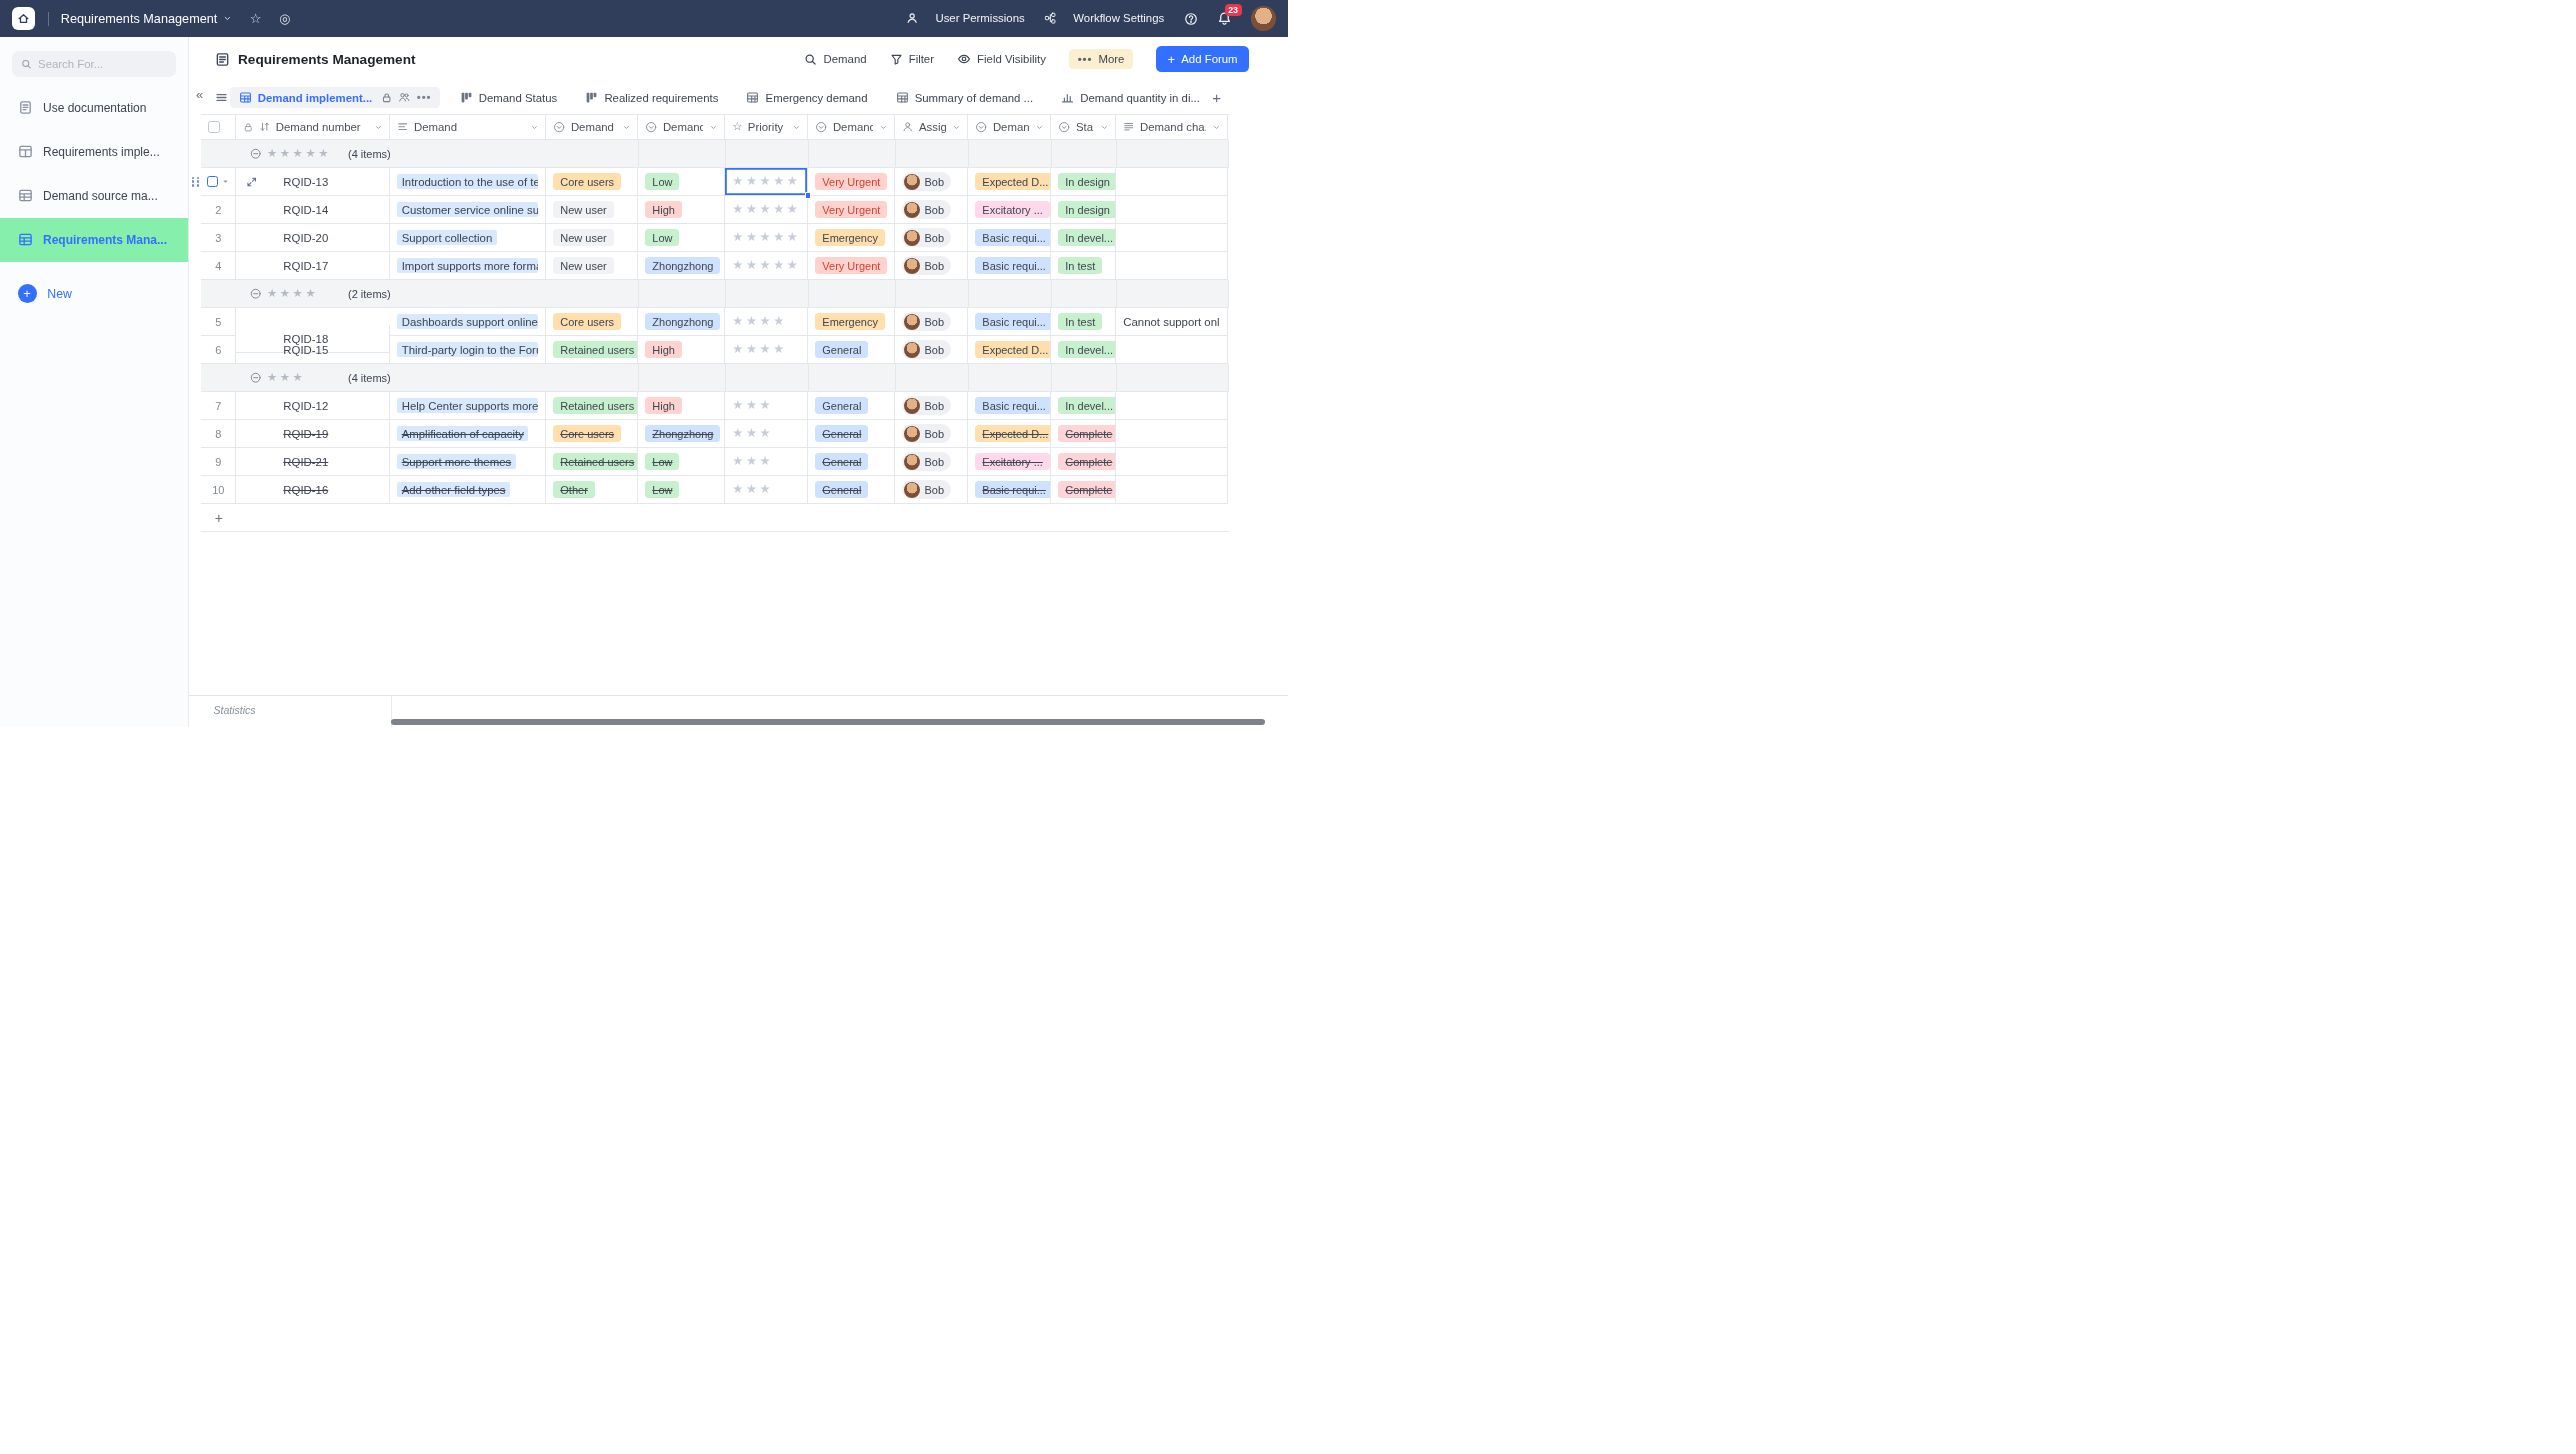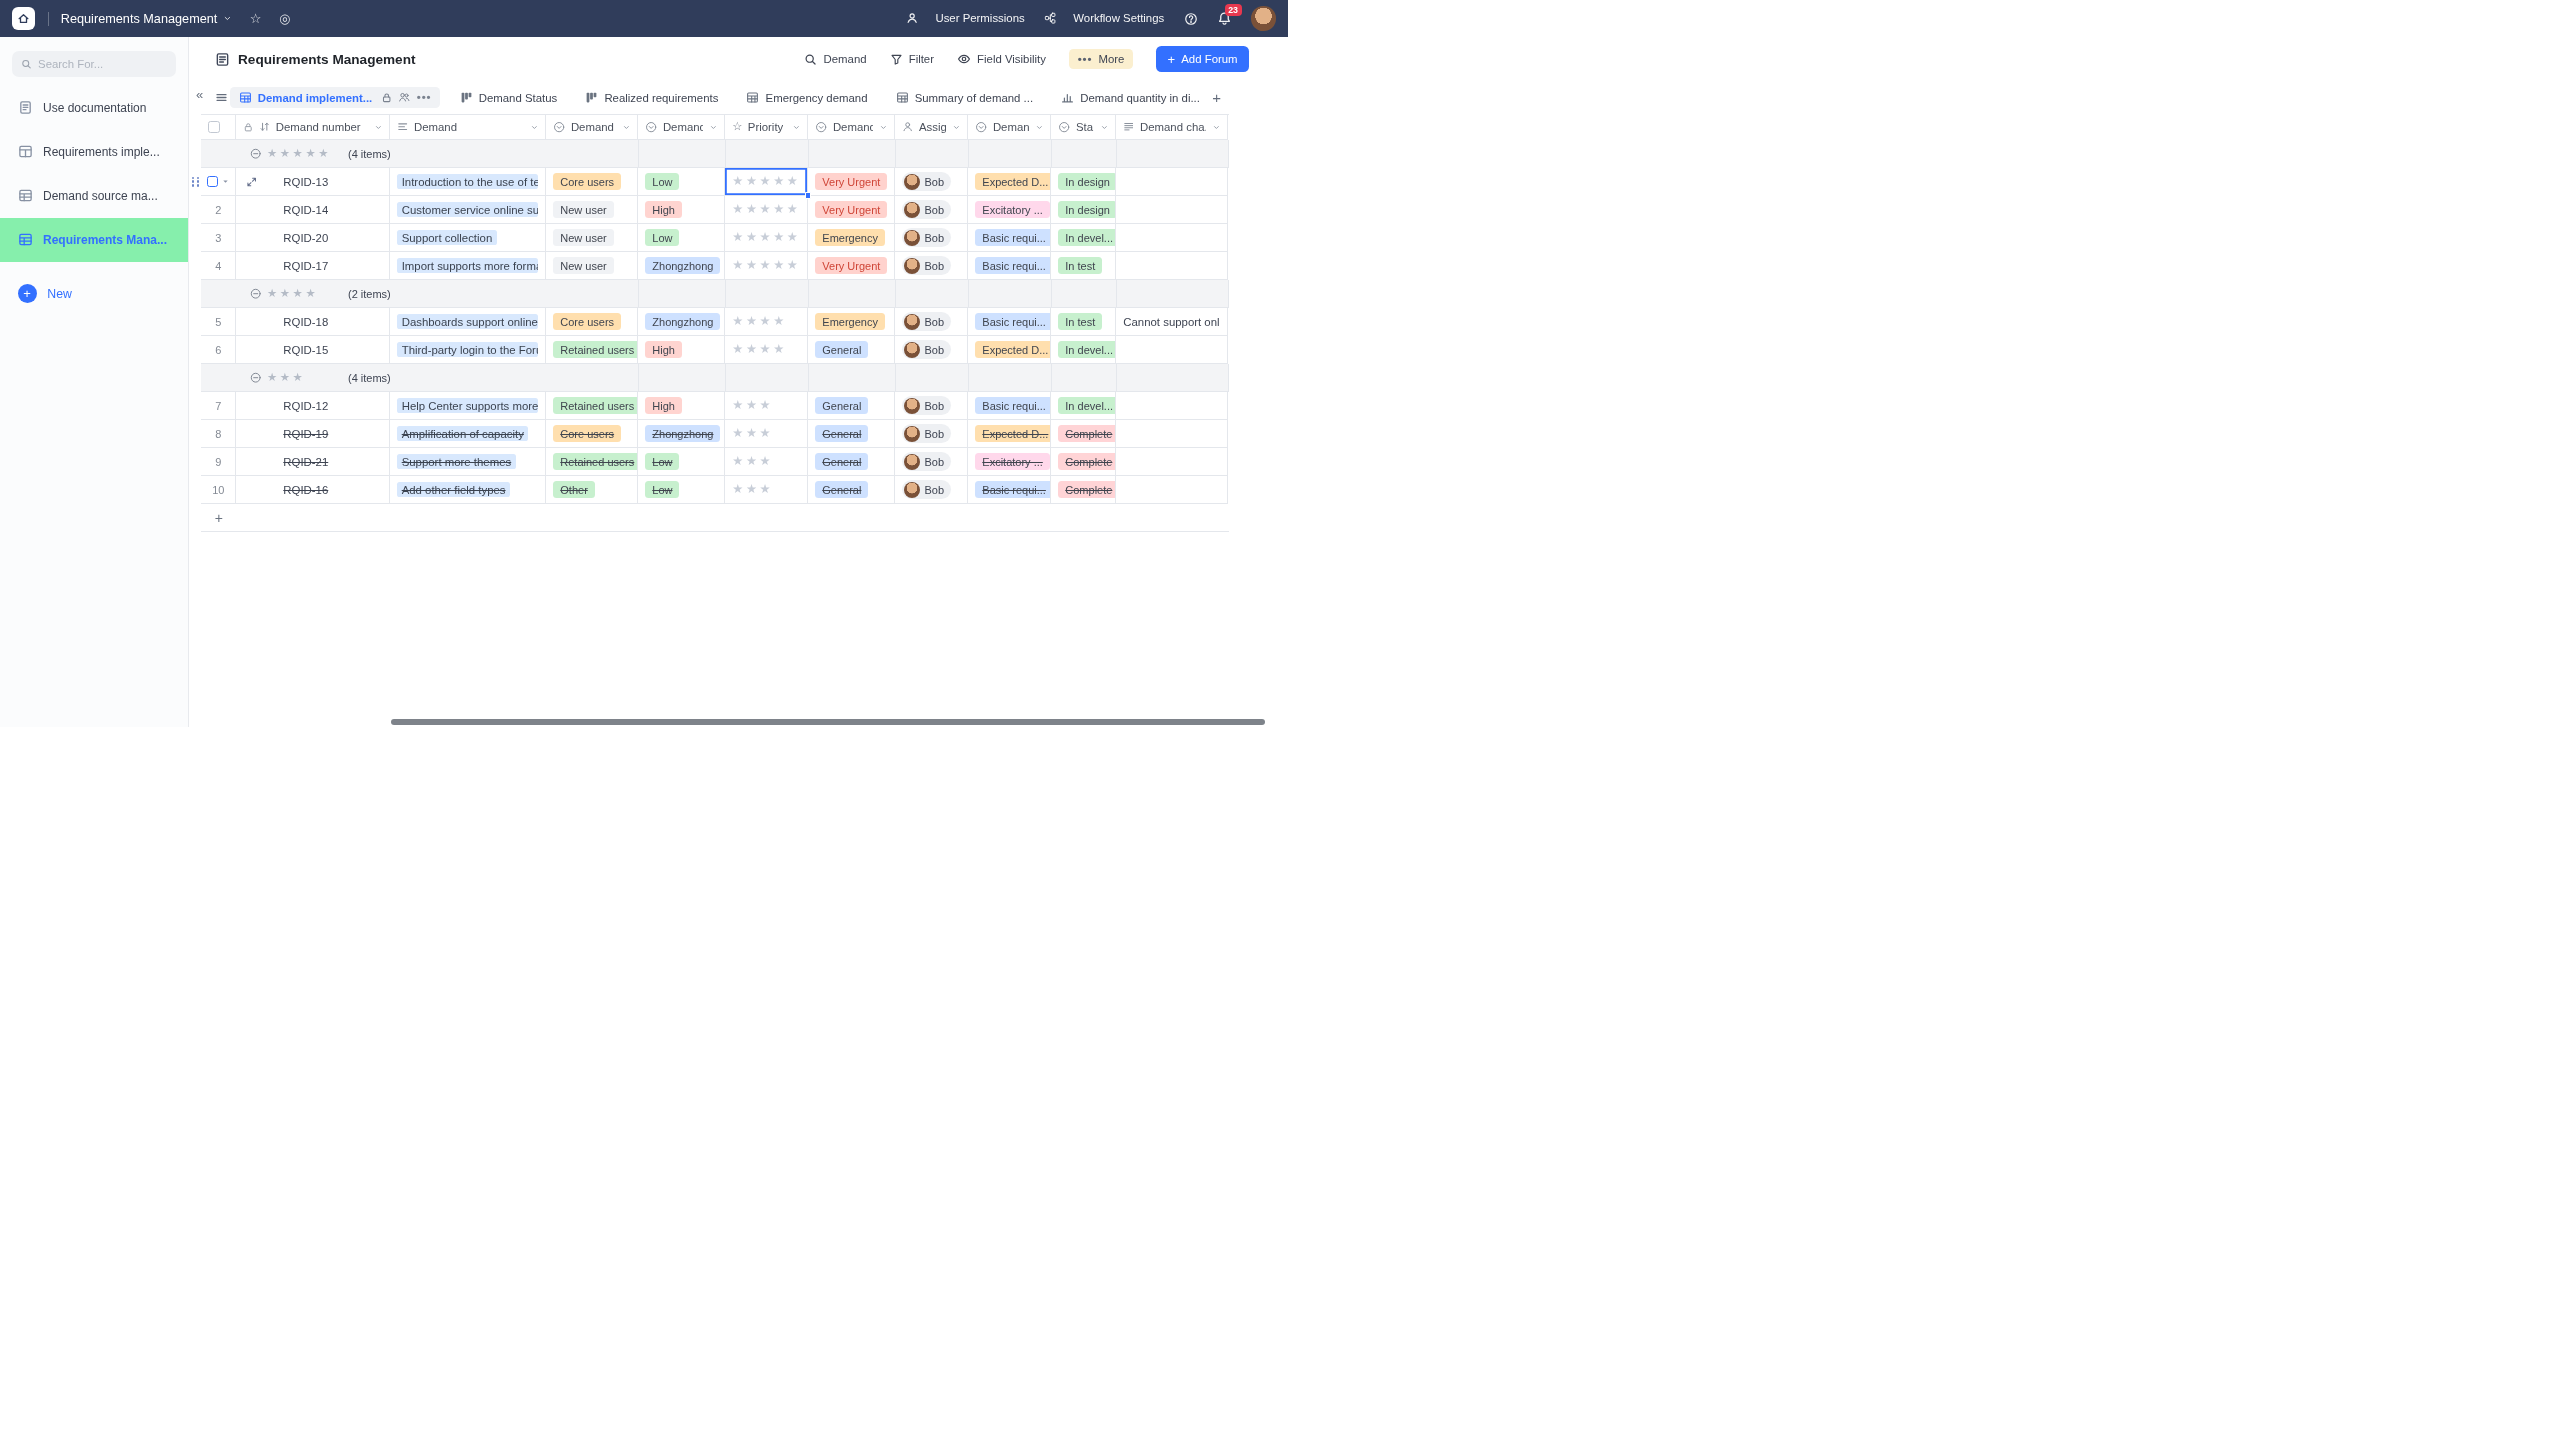--- a/index.html
+++ b/index.html
@@ -677,21 +677,21 @@
             <div class="g-cell group-cell" style="width: 87px;"></div>
             <div class="g-cell group-cell" style="width: 73px;"></div>
             <div class="g-cell group-cell" style="width: 83px;"></div>
             <div class="g-cell group-cell" style="width: 65px;"></div>
             <div class="g-cell group-cell" style="width: 112px;"></div>
           </div>
           <div class="g-row g-datarow">
             <div class="g-cell gutter" style="width: 35px;">
               <span class="row-num">5</span>
             </div>
-            <div class="g-cell id-cell" style="width: 154px;">
+            <div class="g-cell id-cell" style="width: 154px; margin-top: 17px;">
               <span class="strikeable">RQID-18</span>
             </div>
             <div class="g-cell" style="width: 156px;">
               <span class="hl">Dashboards support online ed</span>
             </div>
             <div class="g-cell" style="width: 92px;">
               <span class="tag" style="background:#FFDFAE;color:#40454F">Core users</span>
             </div>
             <div class="g-cell" style="width: 87px;">
               <span class="tag" style="background:#CEE1FF;color:#40454F">Zhongzhong</span>
@@ -915,17 +915,21 @@
             <div class="g-cell" style="width: 65px;">
               <span class="tag" style="background:#FFD4D6;color:#40454F">Complete</span>
             </div>
             <div class="g-cell" style="width: 112px;"></div>
           </div>
           <div class="g-row g-addrow">
             <span class="add-plus">+</span>
           </div>
         </div>
 
+      <div class="stats-bar">
+        <span class="stats-label">Statistics</span>
+        <span class="stats-sep"></span>
+      </div>
       <div class="hscroll"></div>
     </main>
   </div>
 </div>
 
 
 </body></html>

